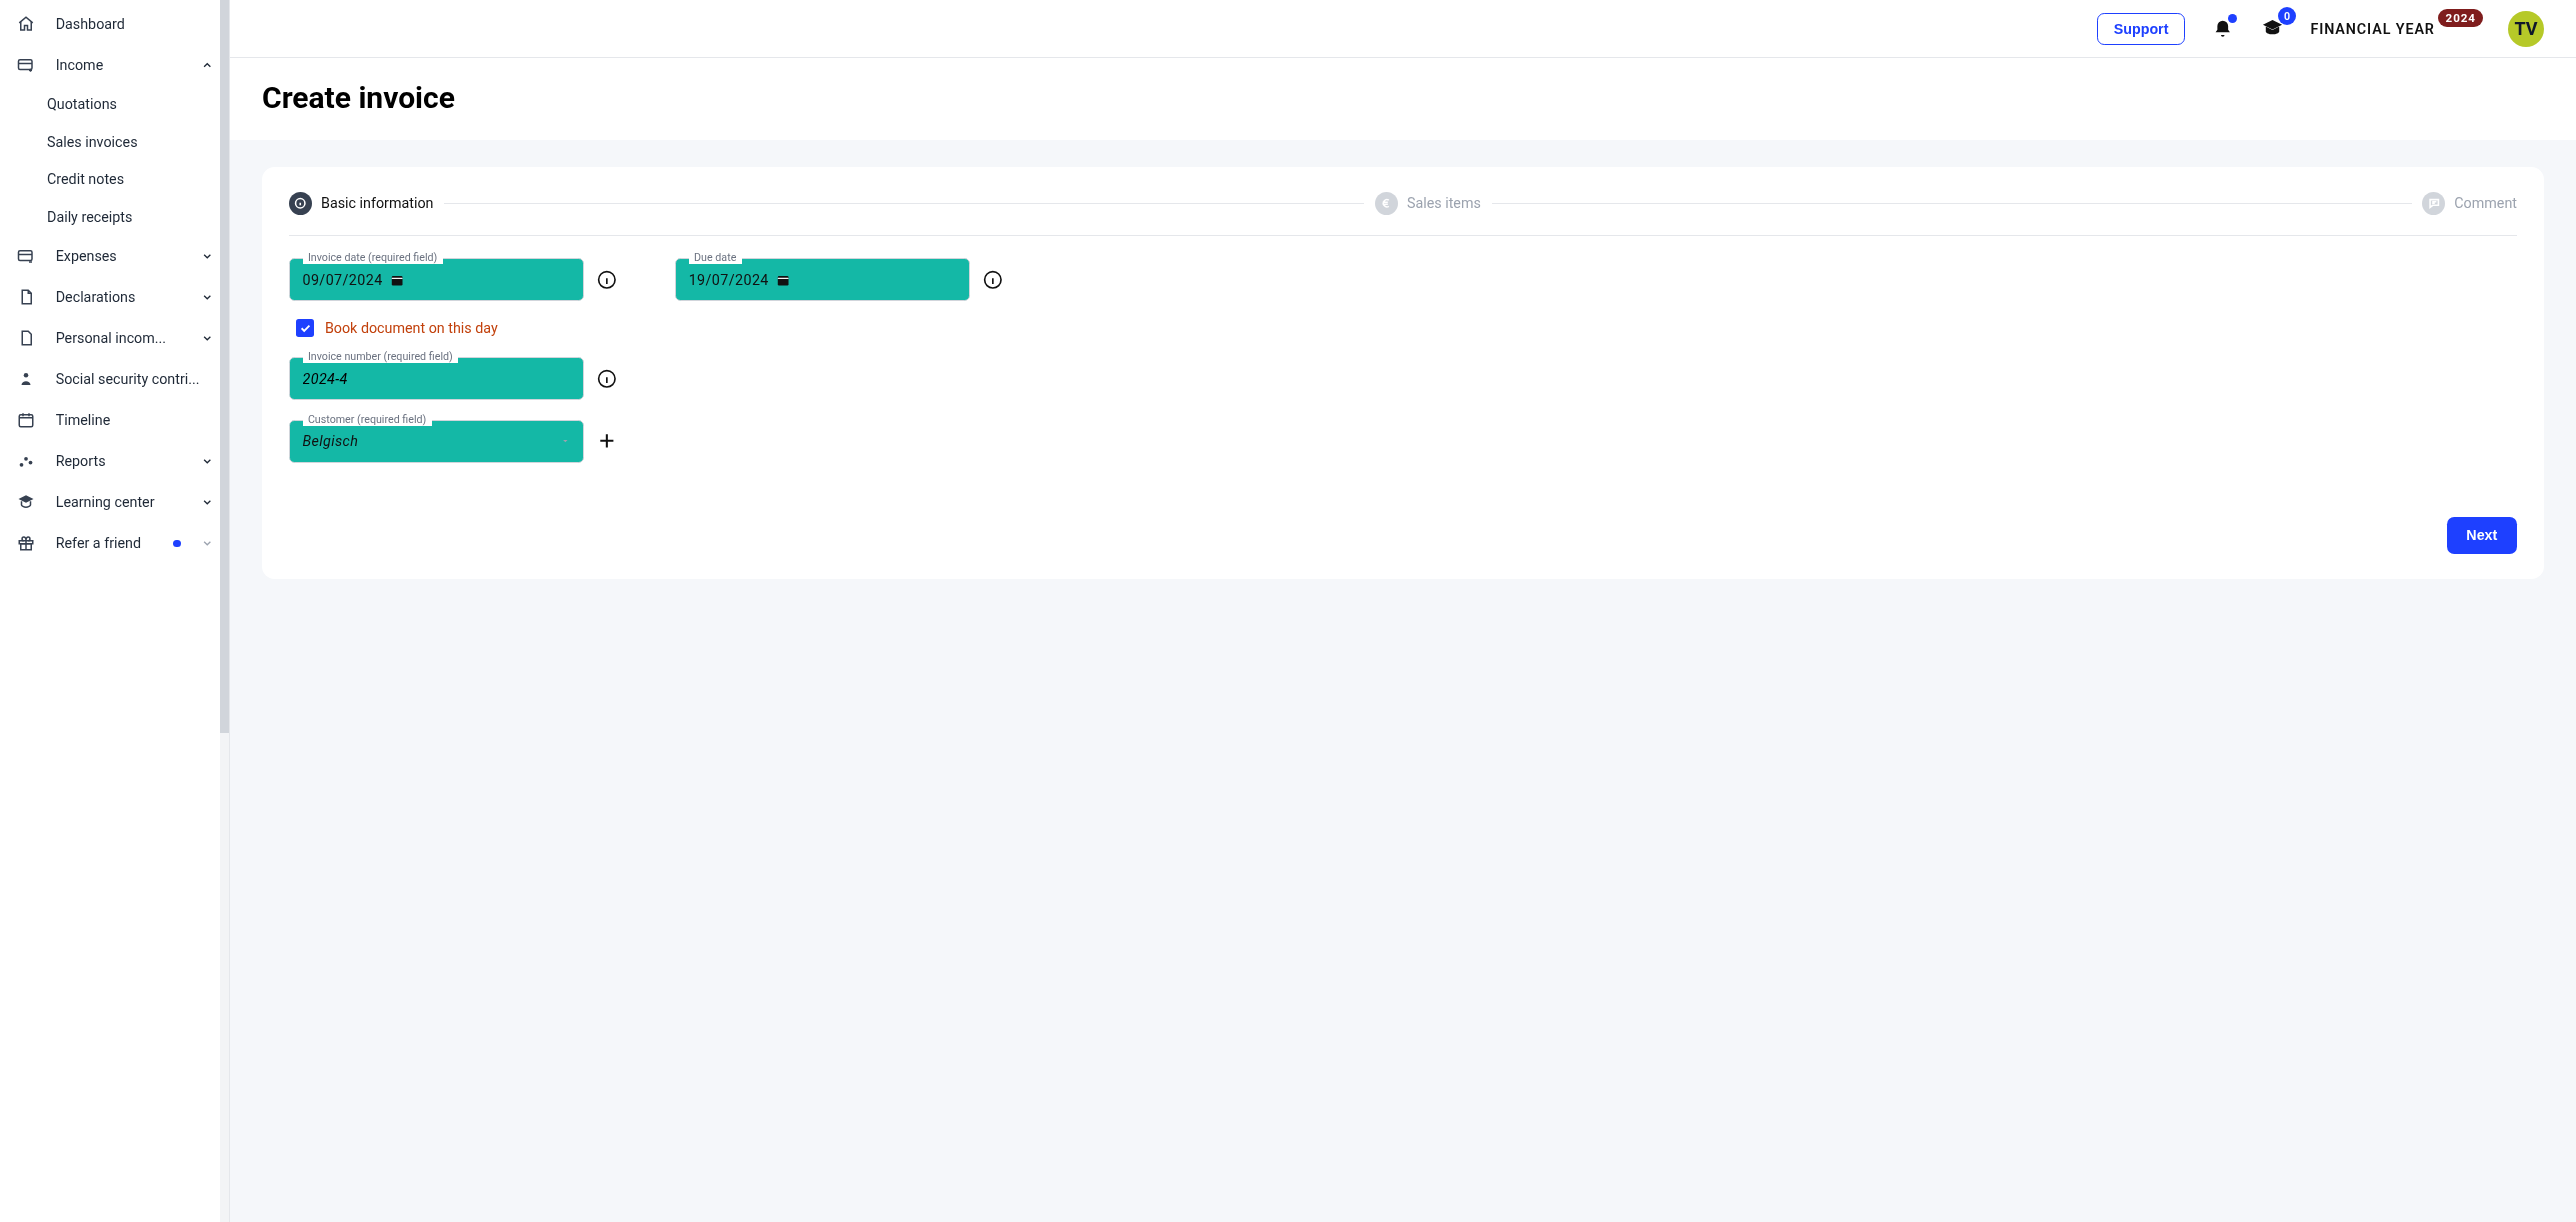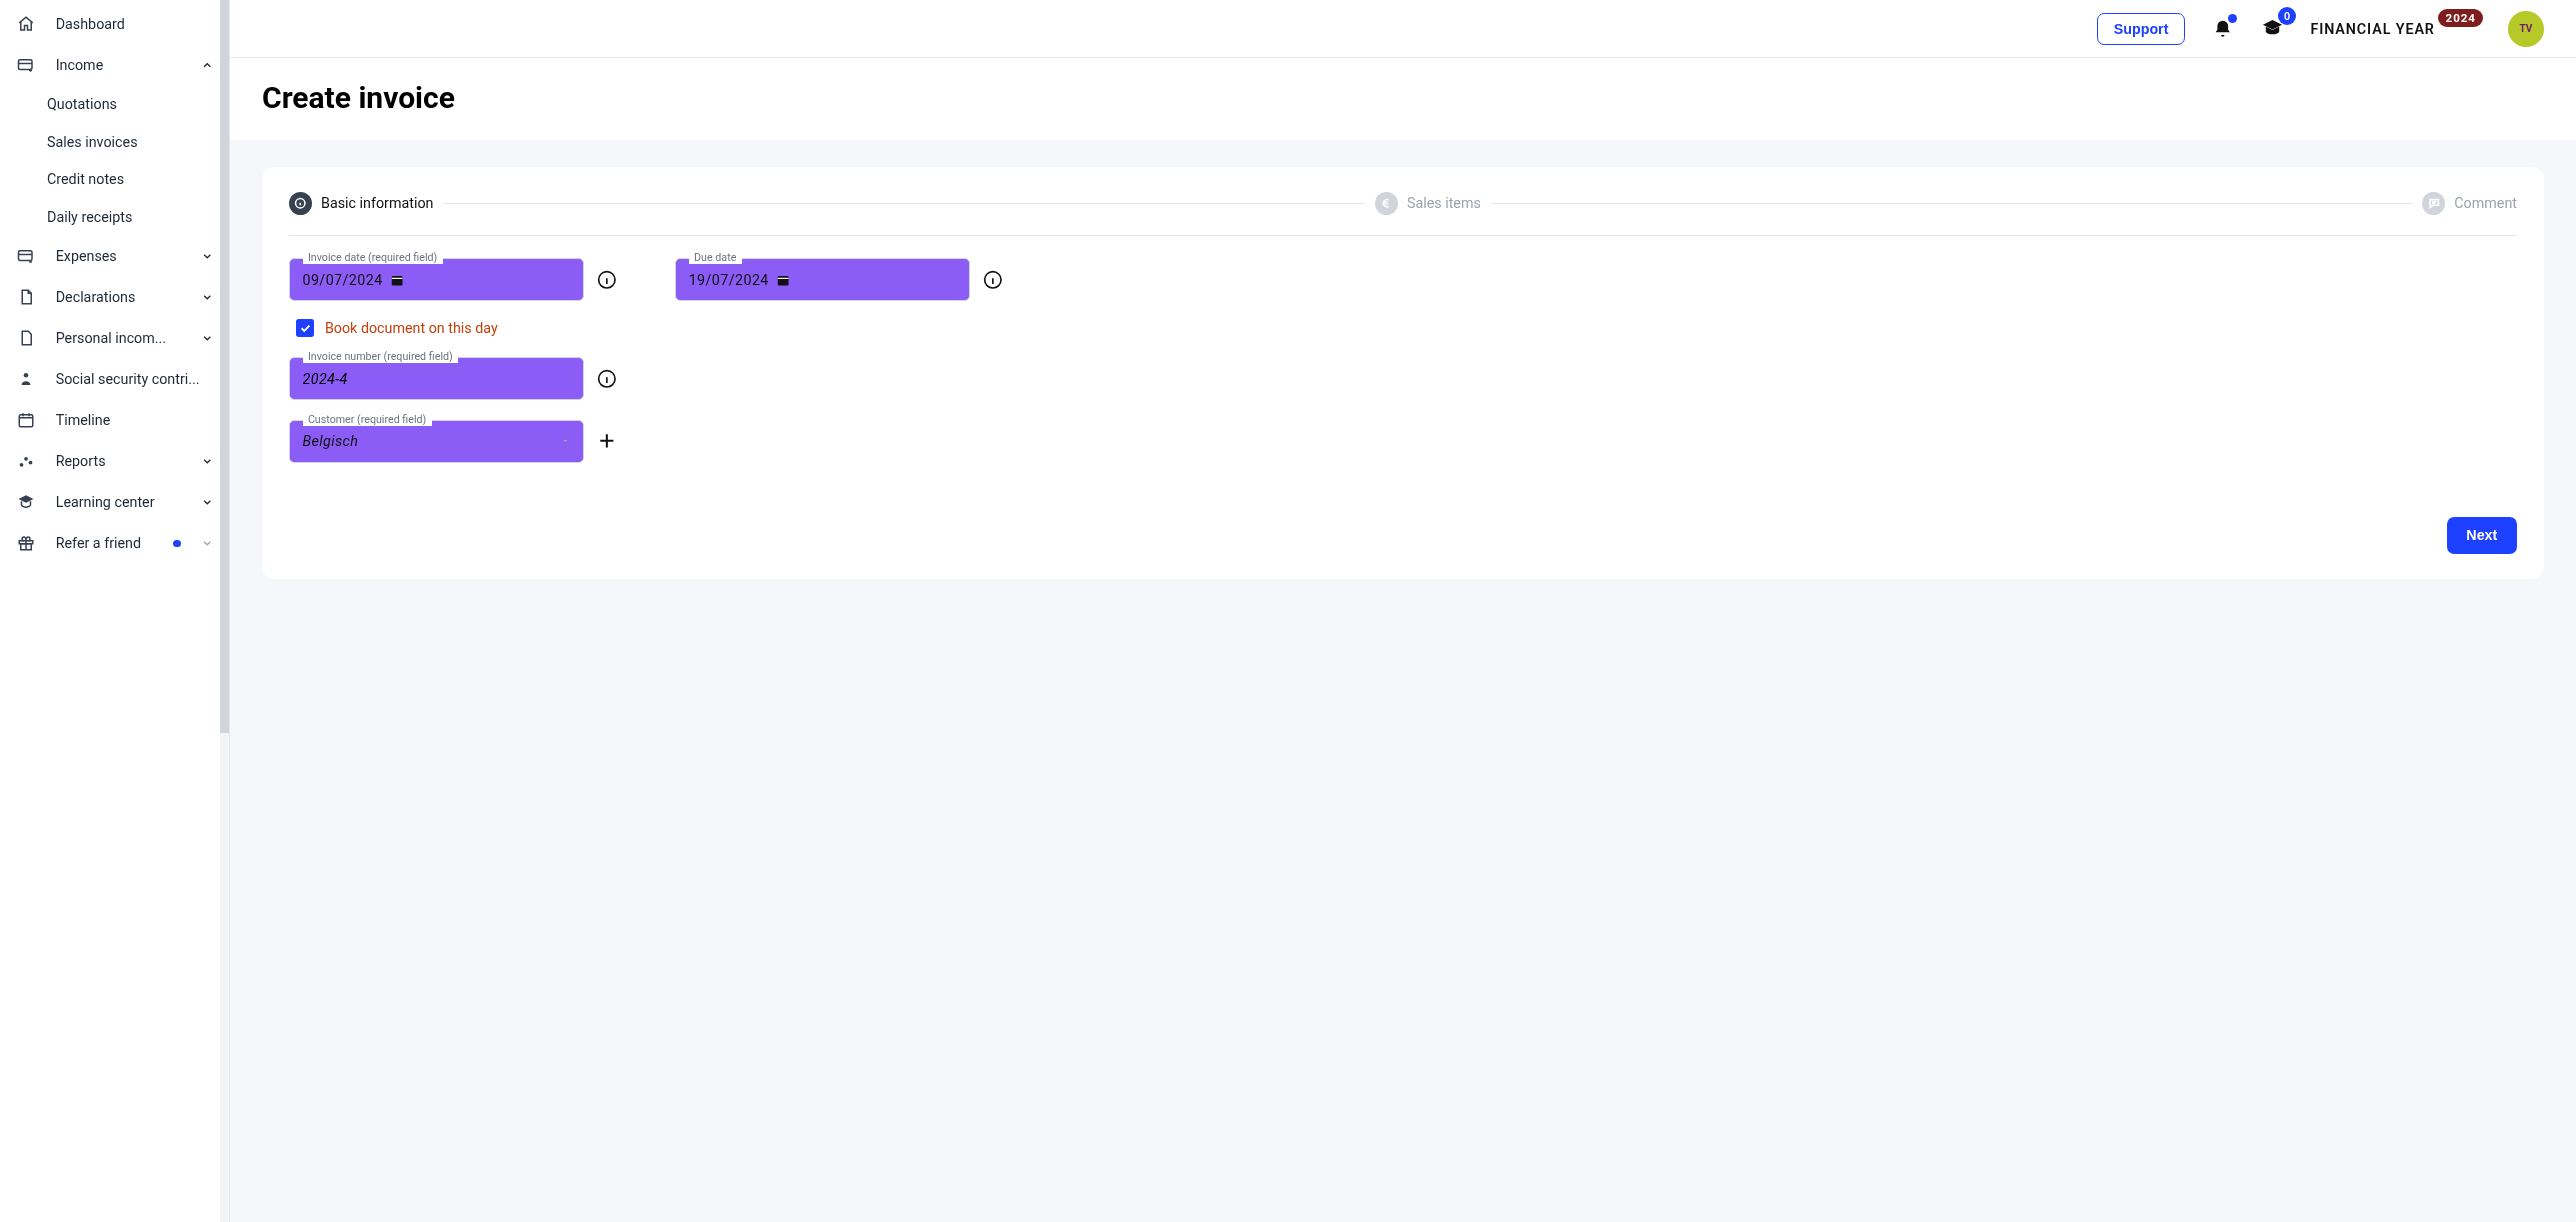--- a/index.html
+++ b/index.html
@@ -88,21 +88,21 @@
   .support-btn{
     background:#fff; color:#1e40ff; border:1.8px solid #1e40ff;
     padding:7.2px 16px; border-radius:7.2px; font-size:14.3px; font-weight:600;
     cursor:pointer;
   }
   .icon-btn{ position:relative; width:25px; height:25px; display:flex; align-items:center; justify-content:center; cursor:pointer; color:#111;}
   .dot-indicator{ position:absolute; top:-1.8px; right:-1.8px; width:9px;height:9px;background:#1e40ff;border-radius:50%;}
   .count-indicator{ position:absolute; top:-9px; right:-10.7px; min-width:18px;height:18px;background:#1e40ff;color:#fff;border-radius:9px;font-size:10.7px;display:flex;align-items:center;justify-content:center;padding:0 5.4px;font-weight:600;}
   .fy{ display:flex; align-items:center; gap:3.6px; font-size:14.3px; font-weight:600; color:#111; letter-spacing:0.9px; position:relative;}
   .fy-badge{ background:#7f1d1d;color:#fff;font-size:11.6px;padding:1.8px 7.2px;border-radius:9px;font-weight:700; position:relative; top:-10.7px;}
-  .avatar{ width:36px;height:36px;border-radius:50%;background:#b6c928;color:#701a75;display:flex;align-items:center;justify-content:center;font-weight:700;font-size:10px;cursor:pointer;}
+  .avatar{ width:36px;height:36px;border-radius:50%;background:#b6c928;color:#0f172a;display:flex;align-items:center;justify-content:center;font-weight:700;font-size:18px;cursor:pointer;}
 
   .page-title-wrap{ padding: 21.5px 32px 25px 32px; }
   .page-title{ font-size:30px; font-weight:700; color:#000; }
 
   .content-area{ flex:1; background:#f5f7fa; padding: 27px 32px; overflow:auto;}
   .card{ background:#fff; border-radius:12.5px; padding: 25px 27px; }
 
   .stepper{ display:flex; align-items:center; gap:10.7px; margin-bottom:19.7px;}
   .step{ display:flex; align-items:center; gap:9px; }
   .step-icon{ width:23px;height:23px;border-radius:50%;display:flex;align-items:center;justify-content:center; }
@@ -113,21 +113,21 @@
   .step:not(.active) .step-label{ color:#9ca3af;}
   .step-line{ flex:1; height:0.9px; background:#e5e7eb;}
   .divider-h{ height:0.9px; background:#e5e7eb; margin-bottom:23px;}
 
   .form-row{ display:flex; gap:23px; align-items:center; margin-bottom:19.7px;}
   .field{
     width:295px;
     border:0.9px solid #d1d5db;
     border-radius:5.4px;
     position:relative;
-    background:#8b5cf6;
+    background:#14b8a6;
   }
   .field-legend{
     position:absolute;
     top:-8px; left:12.5px;
     background:#fff;
     padding:0 5.4px;
     font-size:10.7px;
     color:#6b7280;
   }
   .field-input{

